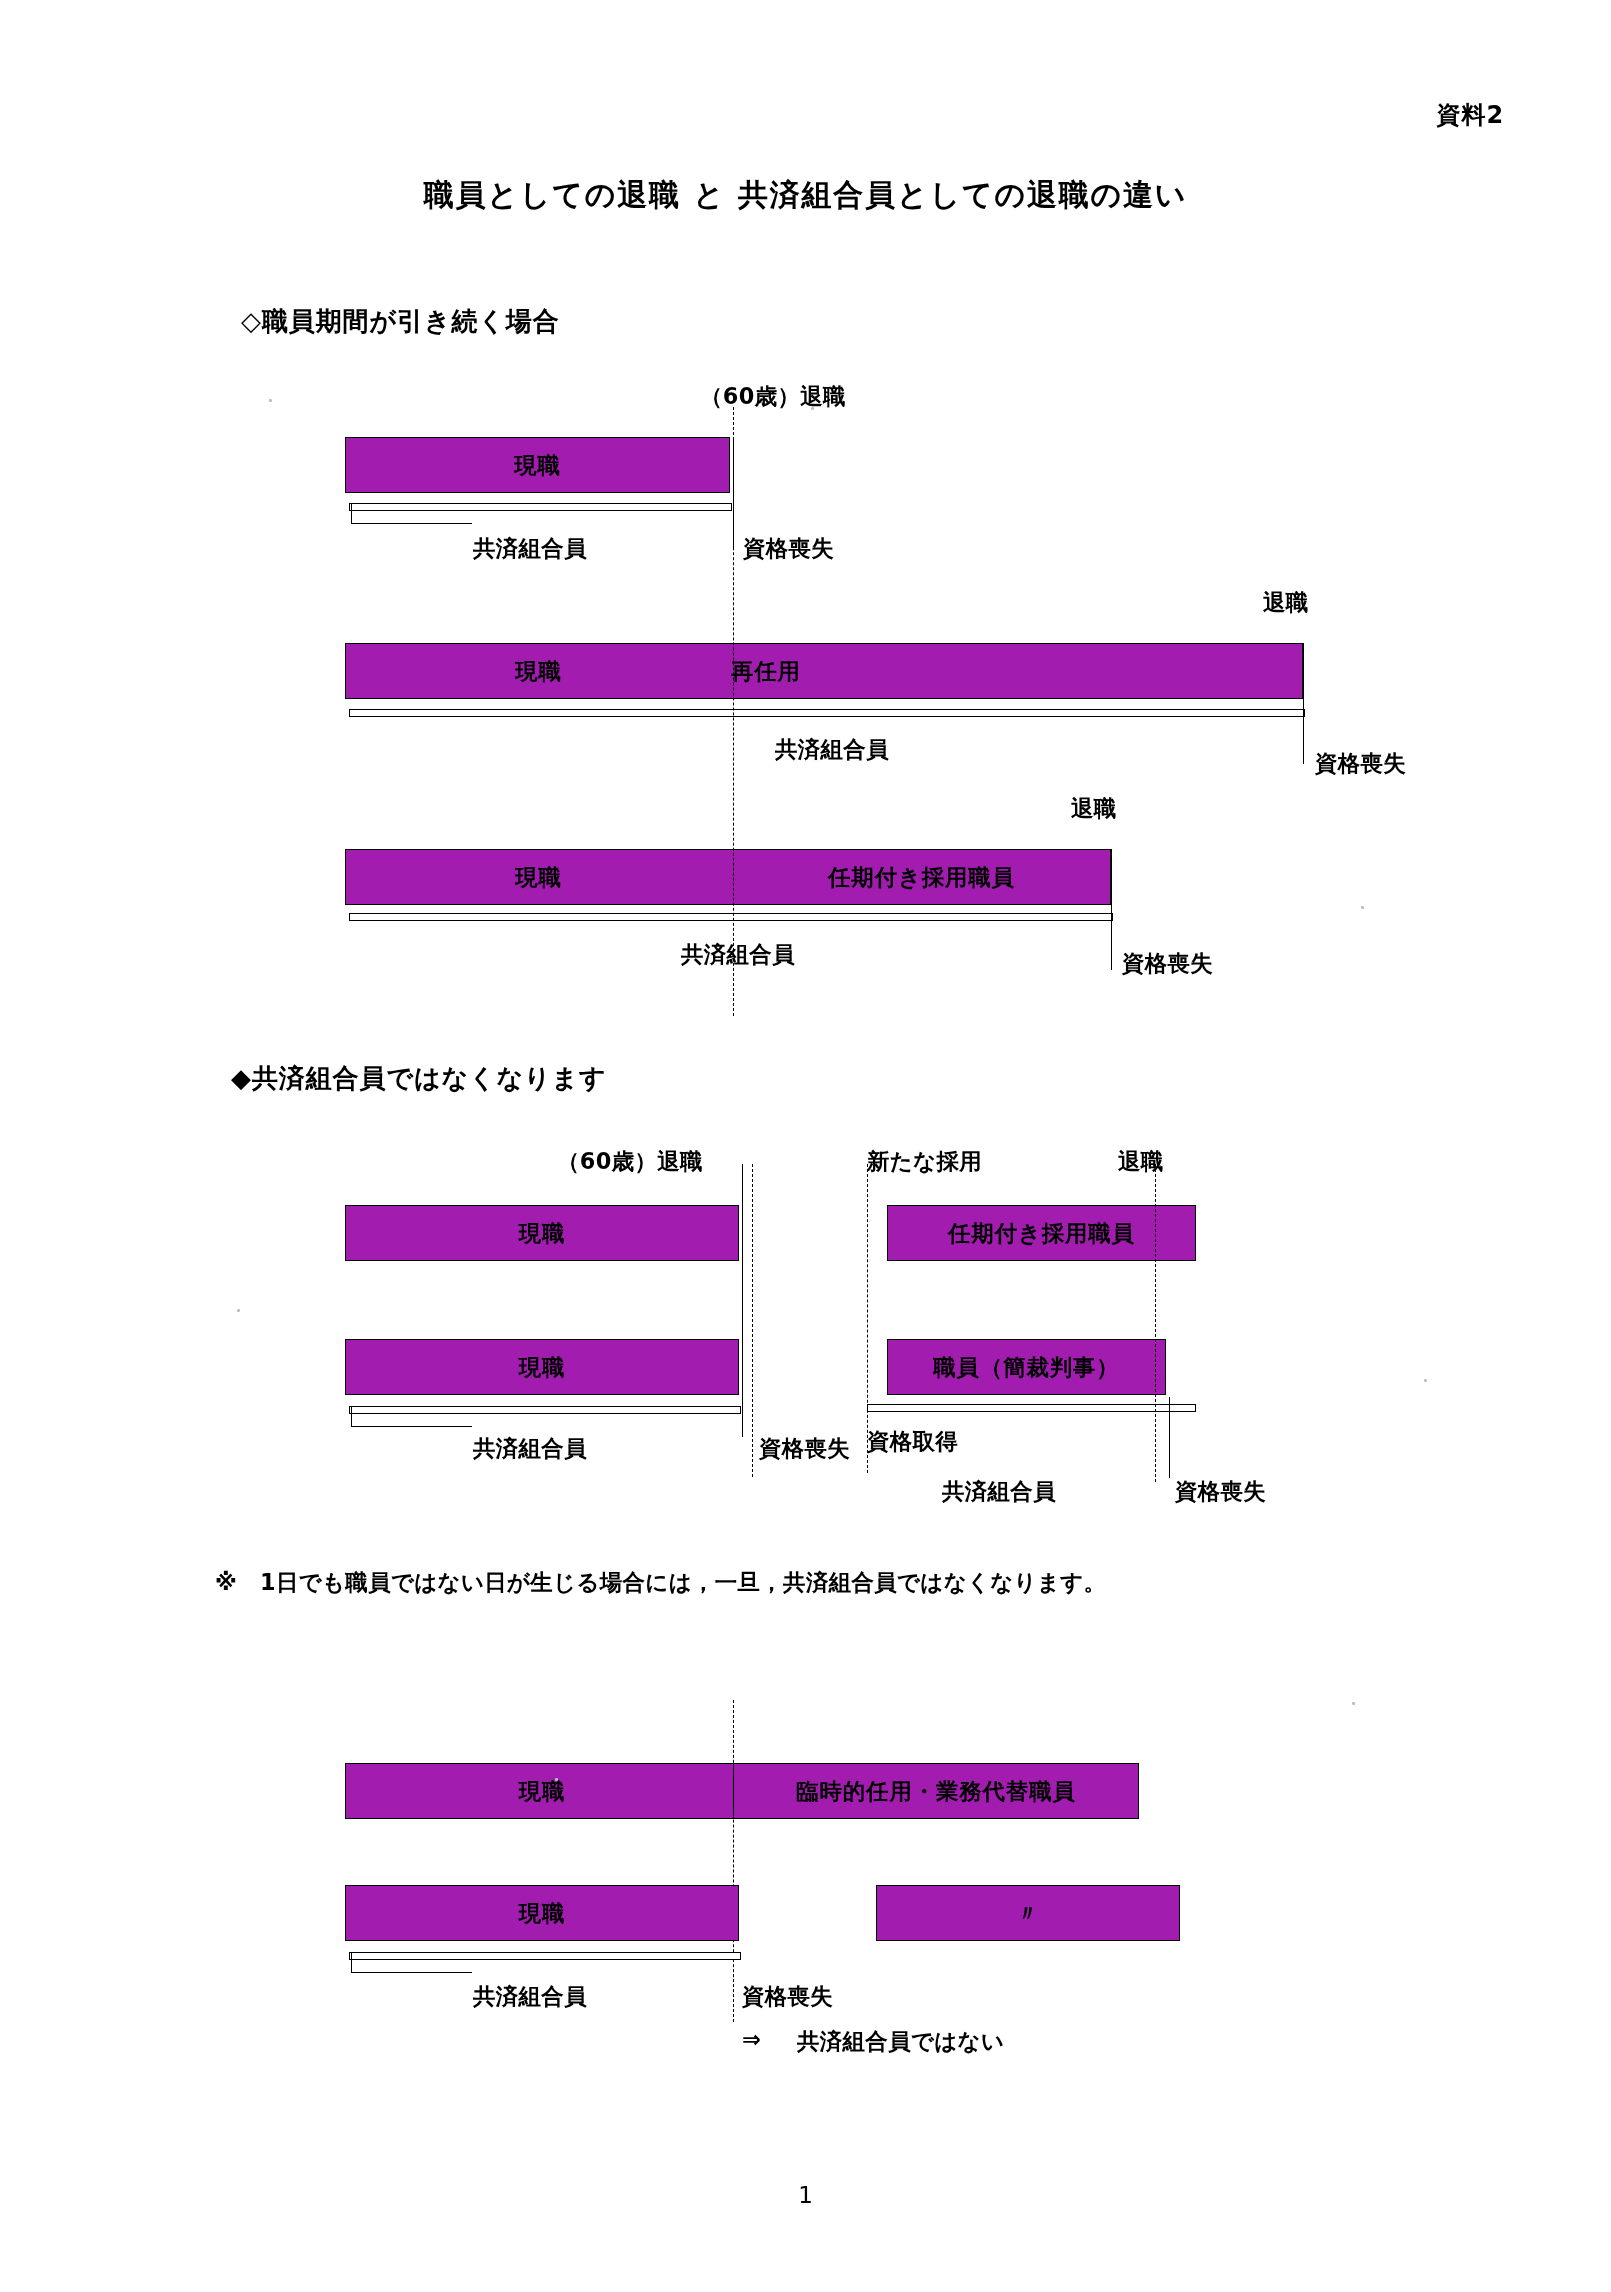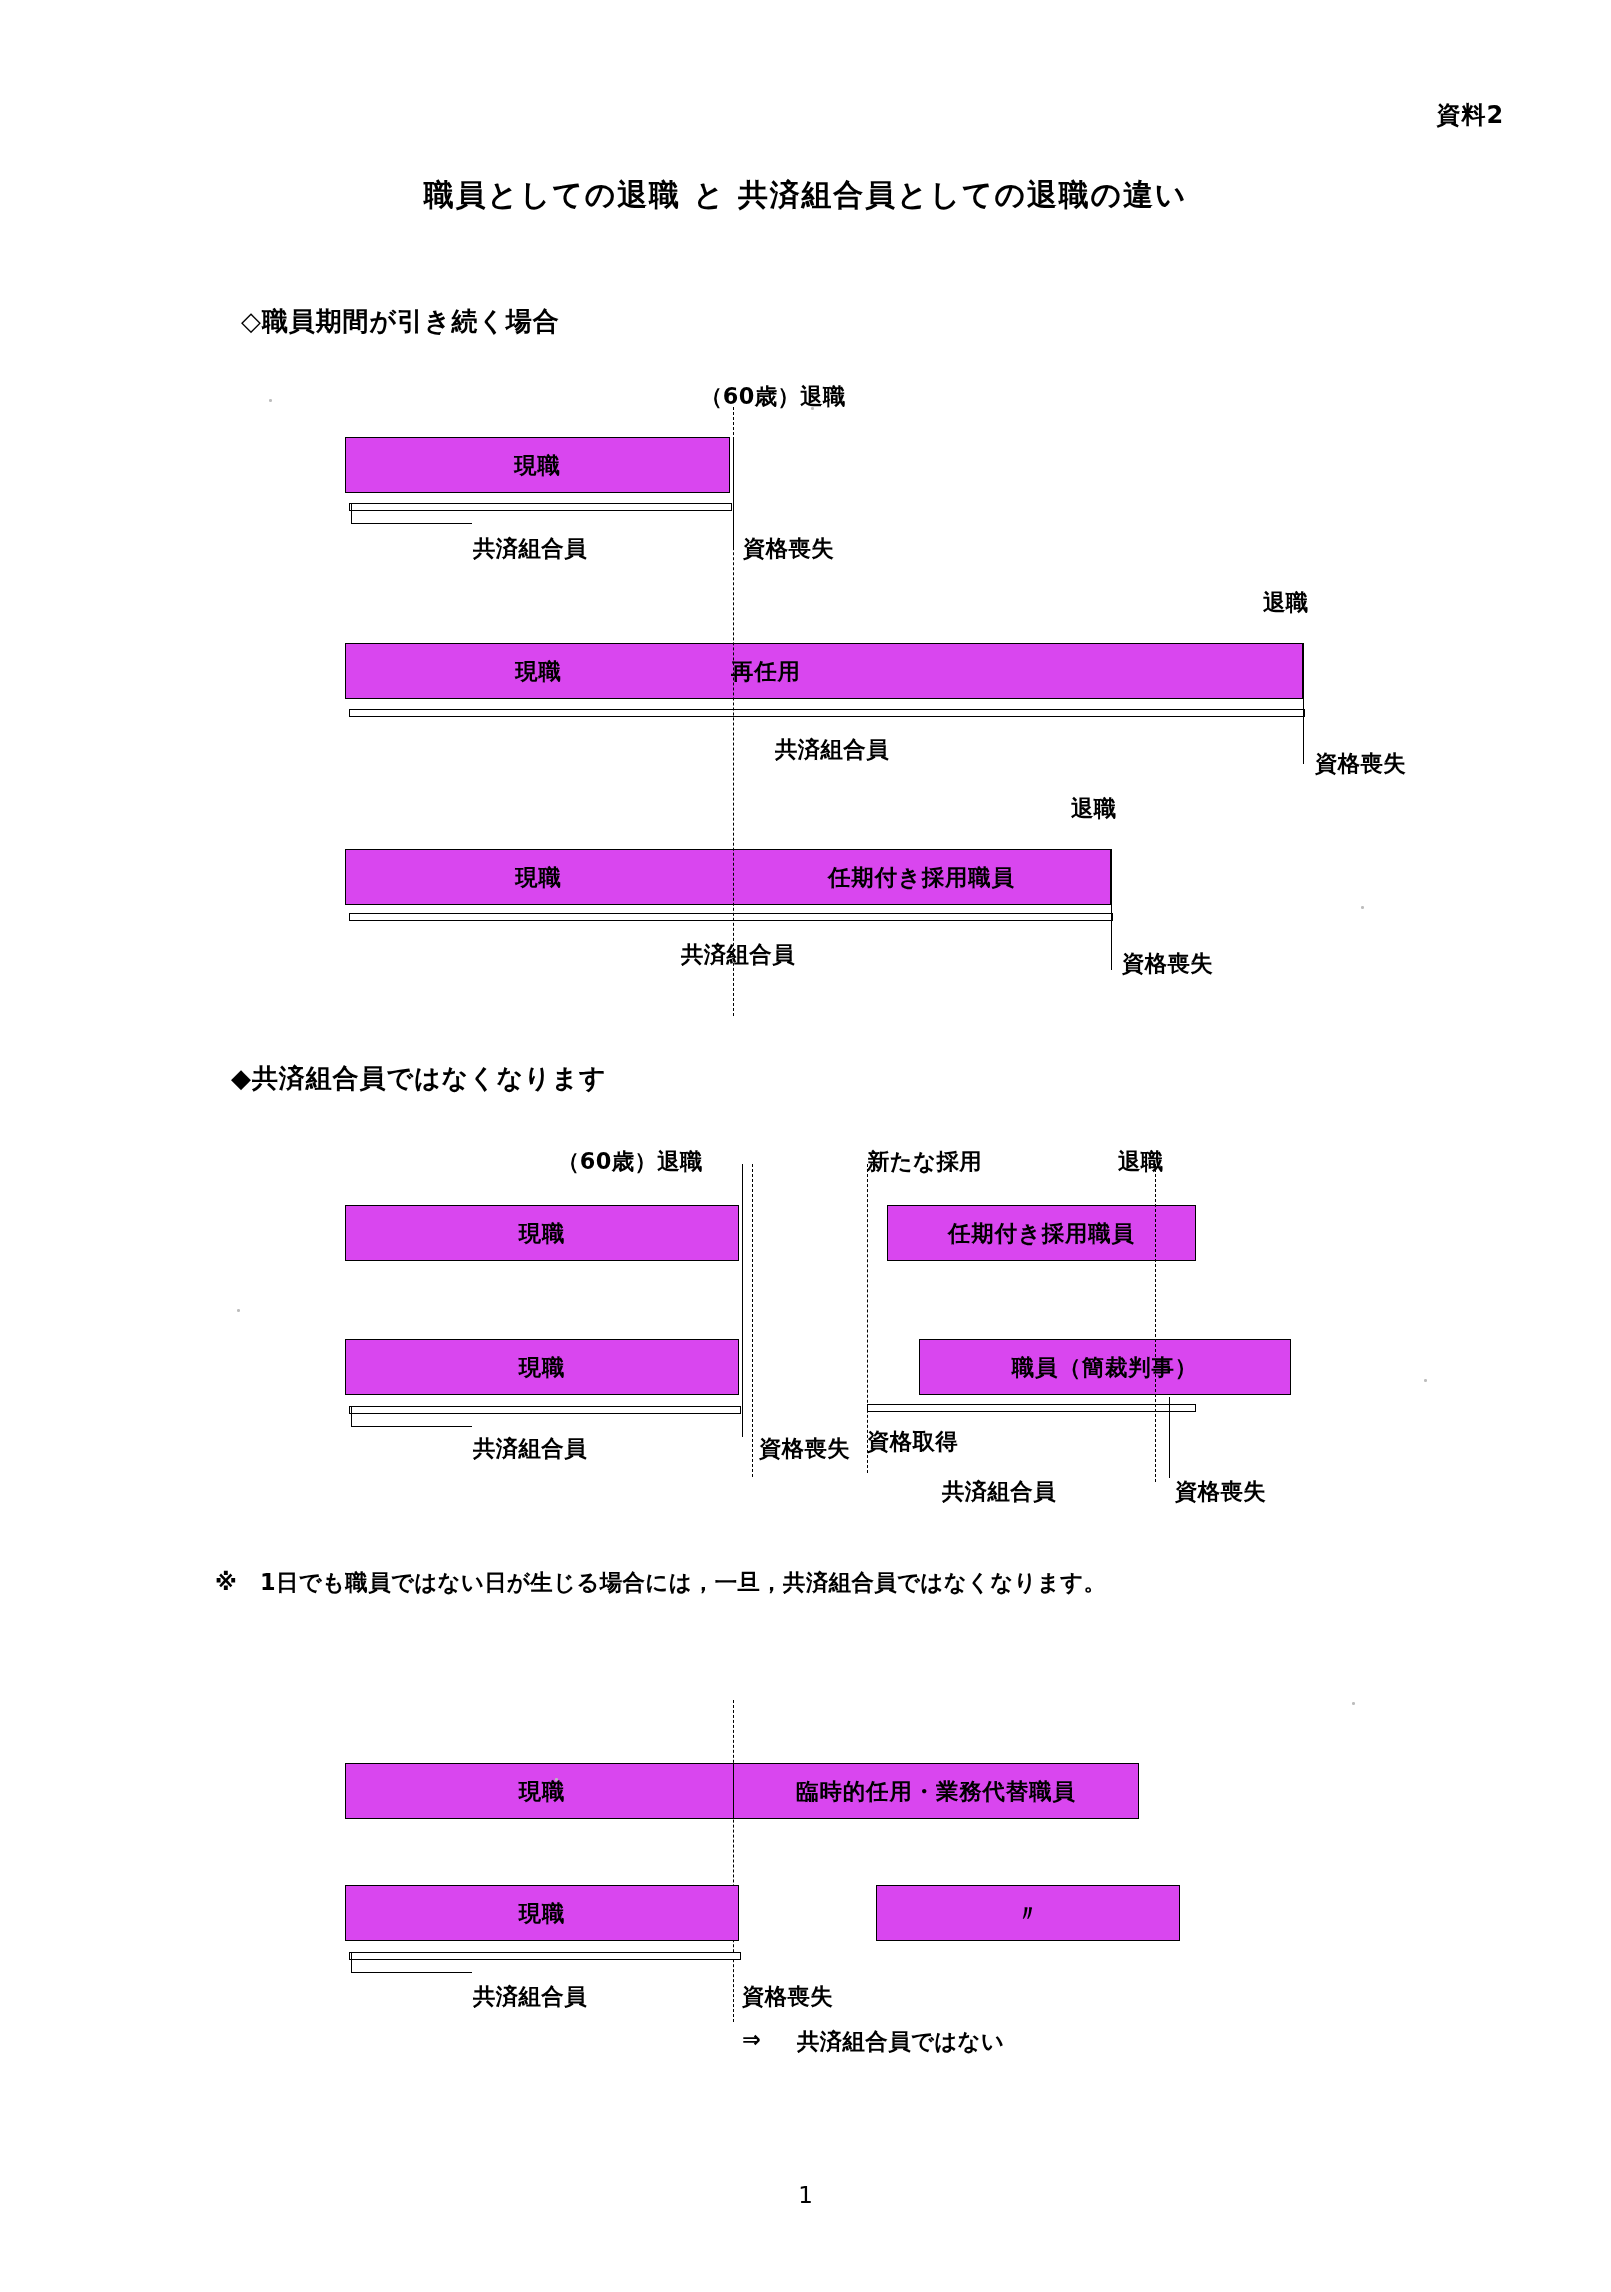--- a/index.html
+++ b/index.html
@@ -44,21 +44,21 @@
     position: absolute;
     font-size: 26px;
     font-weight: bold;
     letter-spacing: 0.9px;
   }
 
   
   .bar {
     position: absolute;
     border: 1.8px solid #000;
-    background: #d946ef;
+    background: #a21caf;
     box-sizing: border-box;
     display: flex;
     align-items: center;
     justify-content: center;
     font-size: 22.4px;
     font-weight: bold;
     letter-spacing: 0.9px;
   }
   
   .thinbar {
@@ -184,21 +184,21 @@
   <div class="vsolid" style="left:351px; top:1406px; height:19.7px;"></div>
   <div class="hline" style="left:351px; top:1426px; width:121px;"></div>
   <div class="lbl" style="left:473px; top:1433px;">共済組合員</div>
 
   <div class="vsolid" style="left:742px; top:1164px; height:273px;"></div>
   <div class="vdash" style="left:752px; top:1164px; height:313px;"></div>
   <div class="lbl" style="left:759px; top:1433px;">資格喪失</div>
 
   <div class="vdash" style="left:867px; top:1164px; height:309px;"></div>
   <div class="bar" style="left:887px; top:1205px; width:309px; height:56px;">任期付き採用職員</div>
-  <div class="bar" style="left:919px; top:1339px; width:372px; height:56px;">職員（簡裁判事）</div>
+  <div class="bar" style="left:887px; top:1339px; width:279px; height:56px;">職員（簡裁判事）</div>
   <div class="thinbar" style="left:867px; top:1404px; width:329px;"></div>
   <div class="lbl" style="left:867px; top:1426px;">資格取得</div>
   <div class="lbl" style="left:942px; top:1476px;">共済組合員</div>
 
   <div class="vdash" style="left:1155px; top:1164px; height:318px;"></div>
   <div class="vsolid" style="left:1169px; top:1397px; height:81px;"></div>
   <div class="lbl" style="left:1175px; top:1476px;">資格喪失</div>
 
   <div class="note" style="left:215px; top:1565px;">※　1日でも職員ではない日が生じる場合には，一旦，共済組合員ではなくなります。</div>
 

